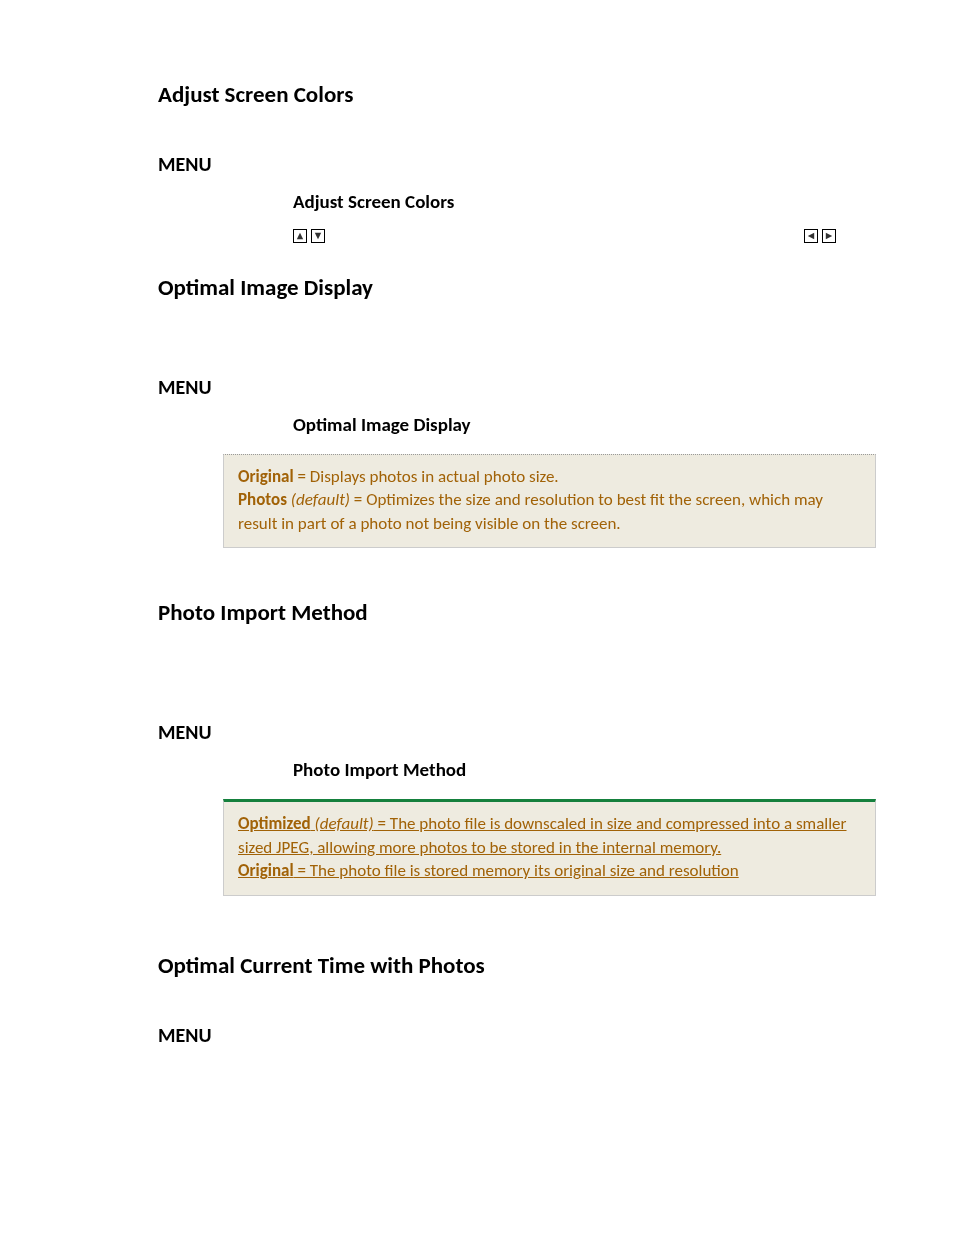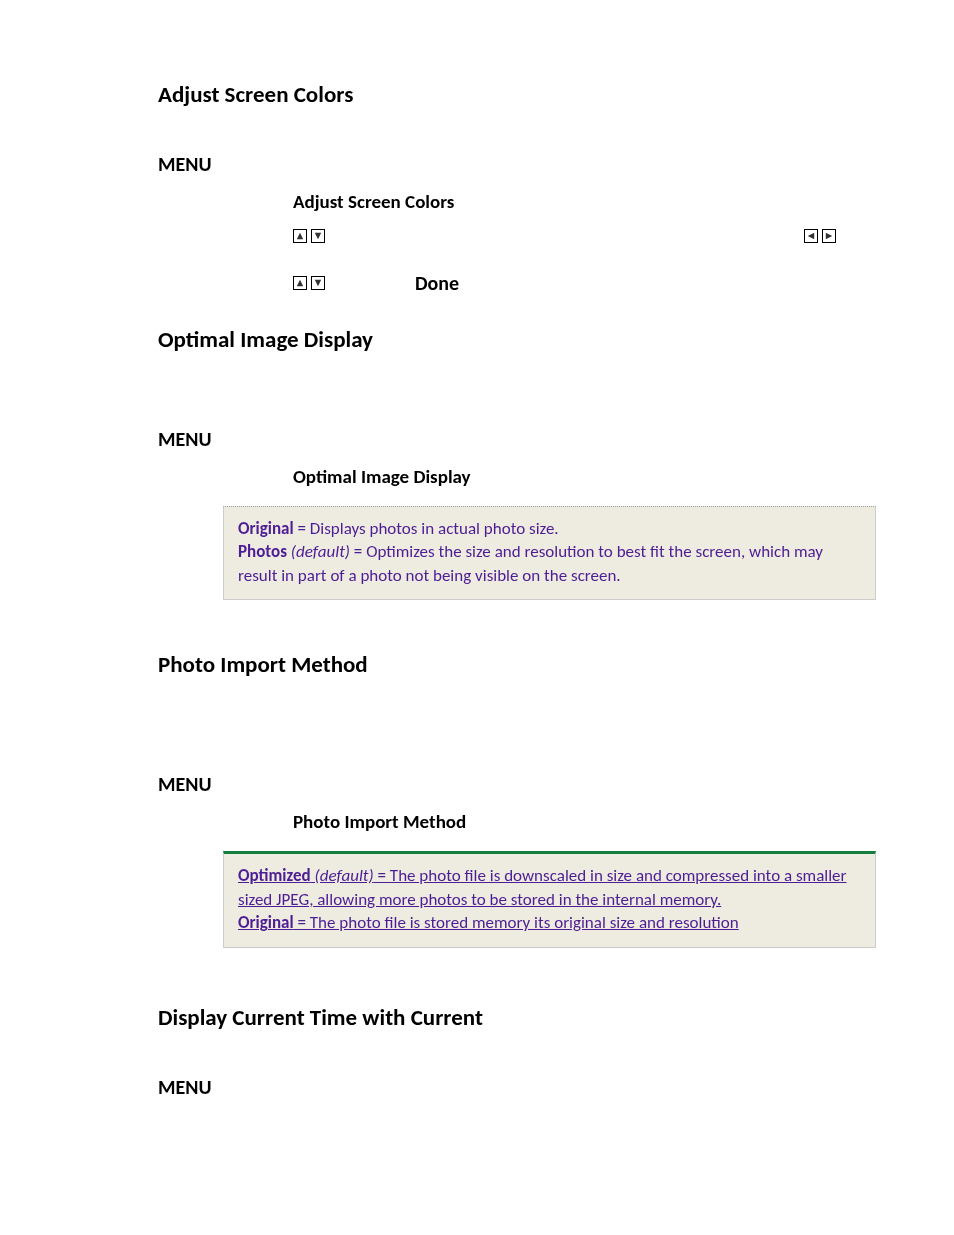--- a/index.html
+++ b/index.html
@@ -67,21 +67,21 @@
     background: #eeebe0;
     border-top: 1px dotted #999;
     border-left: 1px solid #ccc;
     border-right: 1px solid #ccc;
     border-bottom: 1px solid #ccc;
     padding: 10px 14px 12px 14px;
     margin-left: 65px;
     margin-right:-40px;
     font-size: 17px;
     line-height: 1.38;
-    color: #4c1d95;
+    color: #a16207;
   }
   .note-box .term { font-weight: 700; }
   .note-box .default { font-style: italic; }
   .section-gap { height: 50px; }
   .section-gap-lg { height: 55px; }
 </style>
 </head>
 <body>
 
 <h2 class="section-heading">Adjust Screen Colors</h2>
@@ -107,35 +107,20 @@
             <polygon points="9,1 9,9 1,5" fill="#333"></polygon>
           </svg>
         </span>
       <span class="tri">
           <svg viewBox="0 0 10 10">
             <polygon points="1,1 9,5 1,9" fill="#333"></polygon>
           </svg>
         </span>
     </span>
   </div>
-  <div class="done-row">
-    <span class="updown">
-      <span class="tri">
-          <svg viewBox="0 0 10 10">
-            <polygon points="5,1 9,9 1,9" fill="#333"></polygon>
-          </svg>
-        </span>
-      <span class="tri">
-          <svg viewBox="0 0 10 10">
-            <polygon points="1,1 9,1 5,9" fill="#333"></polygon>
-          </svg>
-        </span>
-    </span>
-    <span class="done-label">Done</span>
-  </div>
 </div>
 
 <h2 class="section-heading" style="margin-top:12px;">Optimal Image Display</h2>
 <div style="height:30px;"></div>
 <div class="menu-label">MENU</div>
 <div class="indent-block" style="margin-bottom:18px;">
   <div class="sub-heading" style="margin-bottom:0;">Optimal Image Display</div>
 </div>
 <div class="note-box">
   <span class="term">Original</span><span> = Displays photos in actual photo size.</span><br>
@@ -150,14 +135,14 @@
 <div class="indent-block" style="margin-bottom:18px;">
   <div class="sub-heading" style="margin-bottom:0;">Photo Import Method</div>
 </div>
 <div class="note-box" style="border-top:3px solid #15803d;text-decoration:underline;">
   <span class="term">Optimized</span><span class="default"> (default)</span><span> = The photo file is downscaled in size and compressed into a smaller sized JPEG, allowing more photos to be stored in the internal memory.</span><br>
   <span class="term">Original</span><span> = The photo file is stored memory its original size and resolution</span>
 </div>
 
 <div class="section-gap-lg"></div>
 
-<h2 class="section-heading">Display Current Time with Current</h2>
+<h2 class="section-heading">Optimal Current Time with Photos</h2>
 <div class="menu-label" style="margin-top:24px;">MENU</div>
 
 </body></html>

